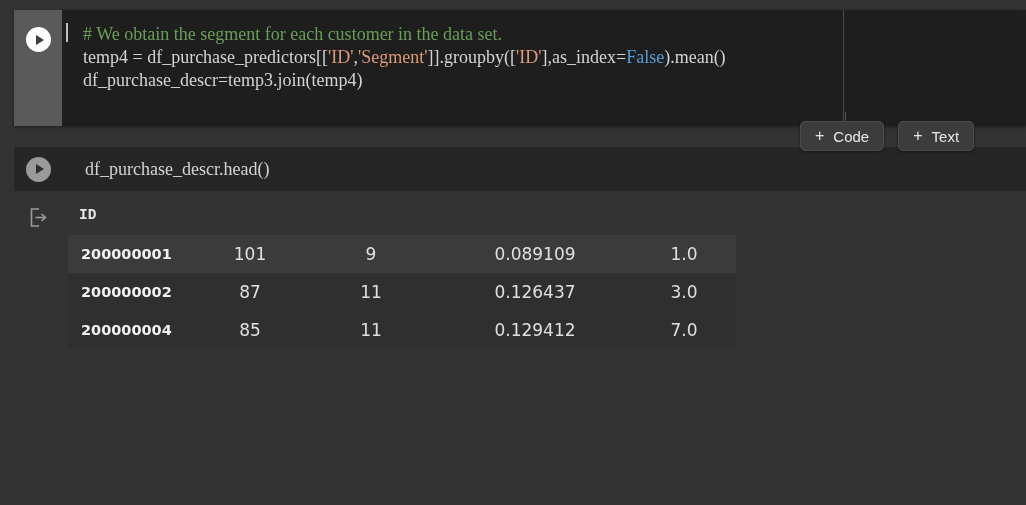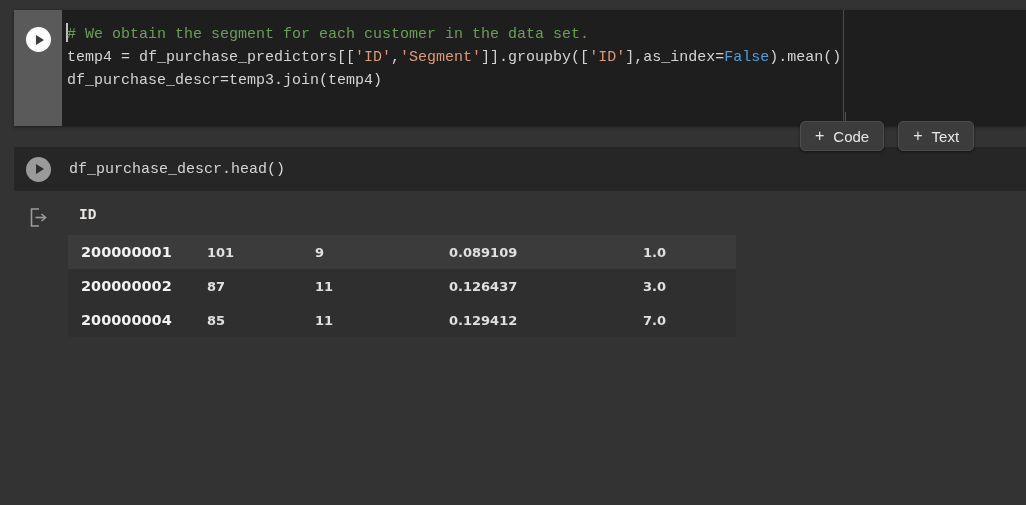--- a/index.html
+++ b/index.html
@@ -76,26 +76,26 @@
   }
   .cursor-bar {
     position: absolute;
     left: 4px;
     top: 13px;
     width: 2px;
     height: 19px;
     background: #bfbfbf;
   }
   .code-line {
-    font-family: Liberation Mono, monospace;
-    font-size: 15px;
+    font-family: Liberation Serif, serif;
+    font-size: 18px;
     line-height: 23px;
     color: #d4d4d4;
     white-space: pre;
-    padding-left: 0;
+    padding-left: 16px;
     position: relative;
   }
   .tok-comment { color: #6a9e58; }
   .tok-str     { color: #dd9a79; }
   .tok-kw      { color: #569cd6; }
   .tok-plain   { color: #d4d4d4; }
 
   
   .add-row {
     position: absolute;
@@ -218,25 +218,24 @@
   table.df thead th.hdr-index { text-align: left; margin-top: 16px; }
   table.df thead tr.idx-row th {
     padding-top: 2px;
     padding-bottom: 12px;
     font-size: 14.5px;
   }
   table.df tbody tr.odd  { background: #3b3b3b; }
   table.df tbody tr.even { background: #2f2f2f; }
   table.df tbody td {
     padding: 9px 11px;
-    text-align: left;
+    text-align: center;
     white-space: nowrap;
     color: #e0e0e0;
-    font-size: 13px;
-    font-weight: bold;
+    font-size: 17px;
   }
   table.df tbody th.rowidx {
     padding: 9px 11px 9px 13px;
     text-align: left;
     font-weight: bold;
     color: #f2f2f2;
     font-size: 14.5px;
     white-space: nowrap;
   }
   .col-visits   { min-width: 86px; }

